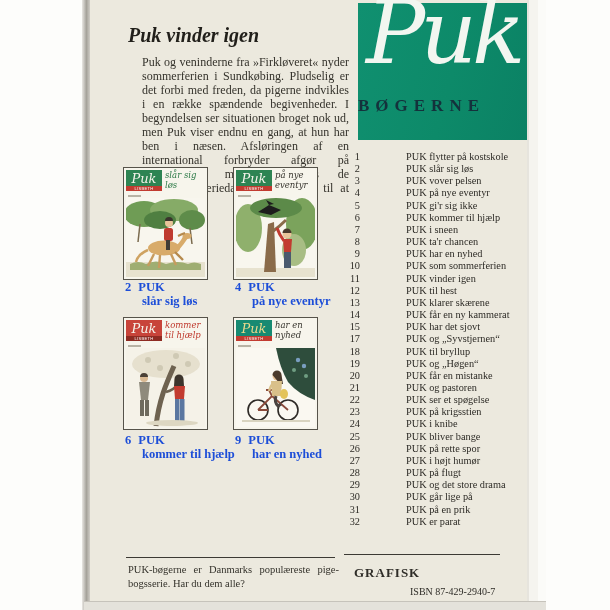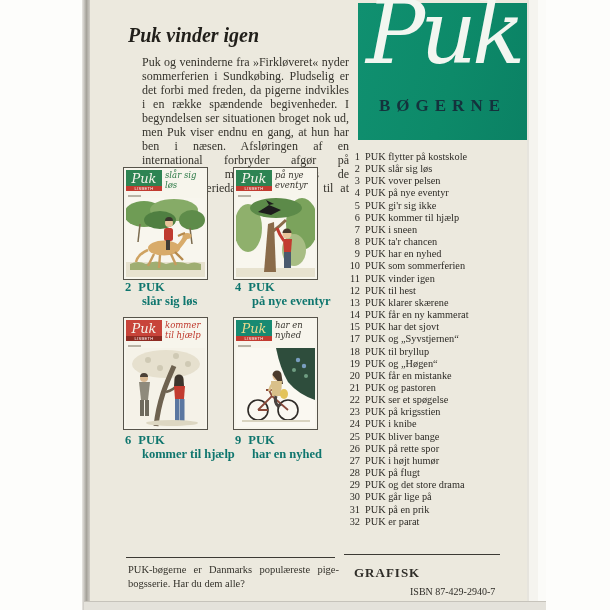--- a/index.html
+++ b/index.html
@@ -12,21 +12,21 @@
     background:#e4e2db;border-top:1px solid #c6c3bb;}
   .fore-edge{position:absolute;left:527px;top:0;width:19px;height:601px;
     background:linear-gradient(90deg,#e6e4dd 0 2px,#f5f4ef 2px 11px,#fbfbf8 11px);}
   
   .page{position:absolute;left:90px;top:0;width:437px;height:601px;background:#ece9de;}
   
   .brand-panel{position:absolute;left:268px;top:3px;width:169px;height:137px;
     background:linear-gradient(105deg,#109070 0%,#0d8a69 55%,#0b8164 100%);}
   .brand-logo{position:absolute;left:8px;top:-14px;font-style:italic;font-size:88px;line-height:1;
     letter-spacing:-5px;color:#f2f6f0;font-family:"DejaVu Serif", serif;}
-  .brand-series{position:absolute;left:0;top:93px;width:100%;text-align:center;
+  .brand-series{position:absolute;left:0;top:93px;width:100%;
     font-size:17px;letter-spacing:6px;color:#14323c;font-weight:600;}
   
   .intro-title{position:absolute;left:38px;top:24px;font-style:italic;font-weight:700;
     font-size:20px;color:#211f1a;}
   .intro-body{position:absolute;left:52px;top:55px;width:207px;font-size:12px;
     line-height:14px;text-align:justify;color:#34322b;}
   
   .cover{position:absolute;width:85px;height:113px;background:#f7f5ec;
     border:1px solid #56534a;box-sizing:border-box;}
   .cv-a{left:33px;top:167px}.cv-b{left:143px;top:167px}.cv-c{left:33px;top:317px}.cv-d{left:143px;top:317px}
@@ -37,30 +37,30 @@
     text-align:center;letter-spacing:.3px;overflow:hidden;font-family:"Liberation Sans", sans-serif;}
   .cover-title{position:absolute;left:41px;top:3px;width:41px;font-style:italic;
     font-size:8.5px;line-height:1.15;font-family:"DejaVu Serif", serif;}
   .imprint-mark{position:absolute;left:4px;top:27px;width:13px;height:2px;background:#b8b3a5;}
   .illus{position:absolute;left:2px;top:30px;width:79px;height:79px;}
   .v1 .logo{background:#2e8453;color:#f5f3ea}.v1 .cover-title{color:#2e7b48}
   .v2 .logo{background:#2e8453;color:#f5f3ea}.v2 .cover-title{color:#35332c}
   .v3 .logo{background:#c8443a;color:#f5f3ea}.v3 .cover-title{color:#bf382c}.v3 .abar{background:#8e2b22}
   .v4 .logo{background:#178a72;color:#ead98c}.v4 .cover-title{color:#35332c}
   
-  .caption{position:absolute;font-weight:700;font-size:12.5px;line-height:13.5px;color:#0f766e;}
+  .caption{position:absolute;font-weight:700;font-size:12.5px;line-height:13.5px;color:#1d4ed8;}
   .cap-a{left:35px;top:281px}.cap-b{left:145px;top:281px}.cap-c{left:35px;top:434px}.cap-d{left:145px;top:434px}
   .cap-num{margin-right:7px;}
   .cap-line2{padding-left:17px;}
   
   .book-list{position:absolute;left:254px;top:151px;margin:0;padding:0;list-style:none;
     font-size:10.3px;line-height:12.15px;color:#2d2b26;}
   .bl-row{display:flex;}
   .bl-num{width:16px;flex:none;text-align:right;margin-right:5px;}
-  .bl-title{white-space:nowrap;}
+  .bl-title{white-space:nowrap;margin-left:41px;}
   
   .tagline{position:absolute;left:38px;top:522px;width:211px;font-size:10.5px;
     line-height:13.5px;text-align:justify;color:#34322b;margin-top:41px;}
   .rule-left{position:absolute;left:36px;top:557px;width:209px;border-top:1.6px solid #3c3a34;}
   .rule-right{position:absolute;left:254px;top:554px;width:156px;border-top:1.6px solid #3c3a34;}
   .publisher{position:absolute;left:264px;top:565px;font-size:13px;letter-spacing:1px;
     font-weight:600;color:#2f2d28;}
   .isbn{position:absolute;left:320px;top:586px;font-size:10px;color:#2f2d28;}
 </style>
 </head>

